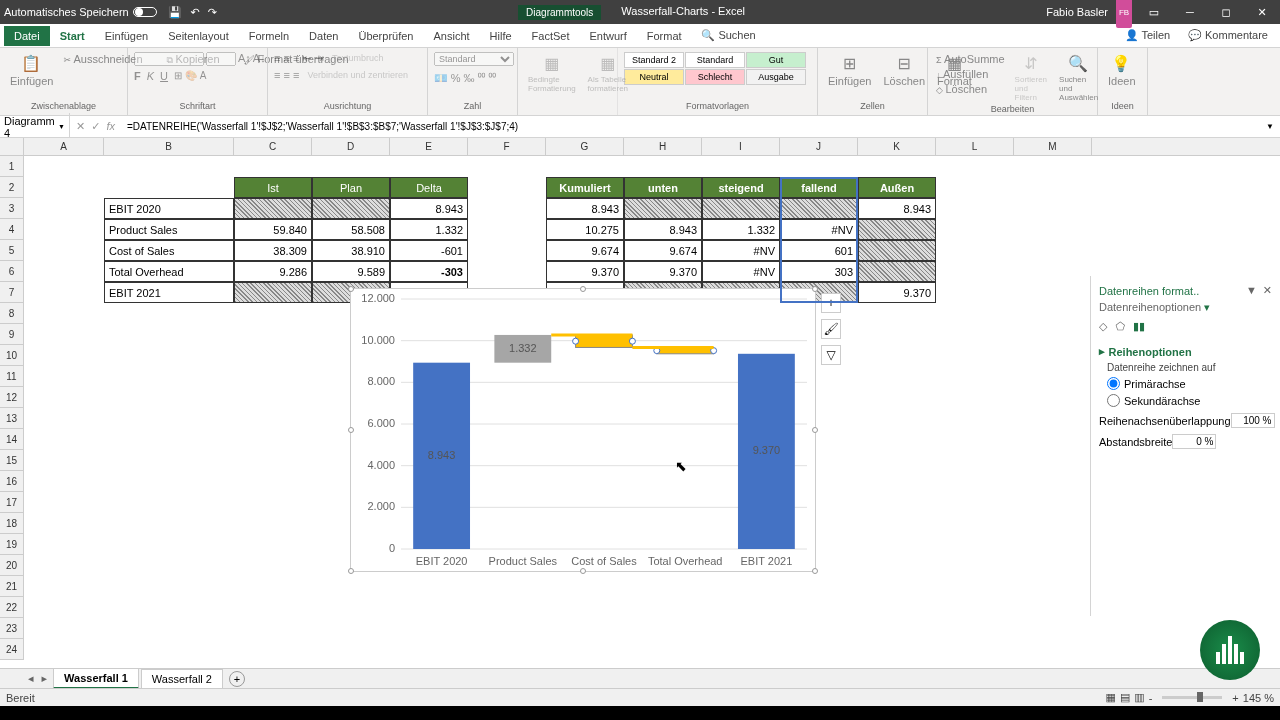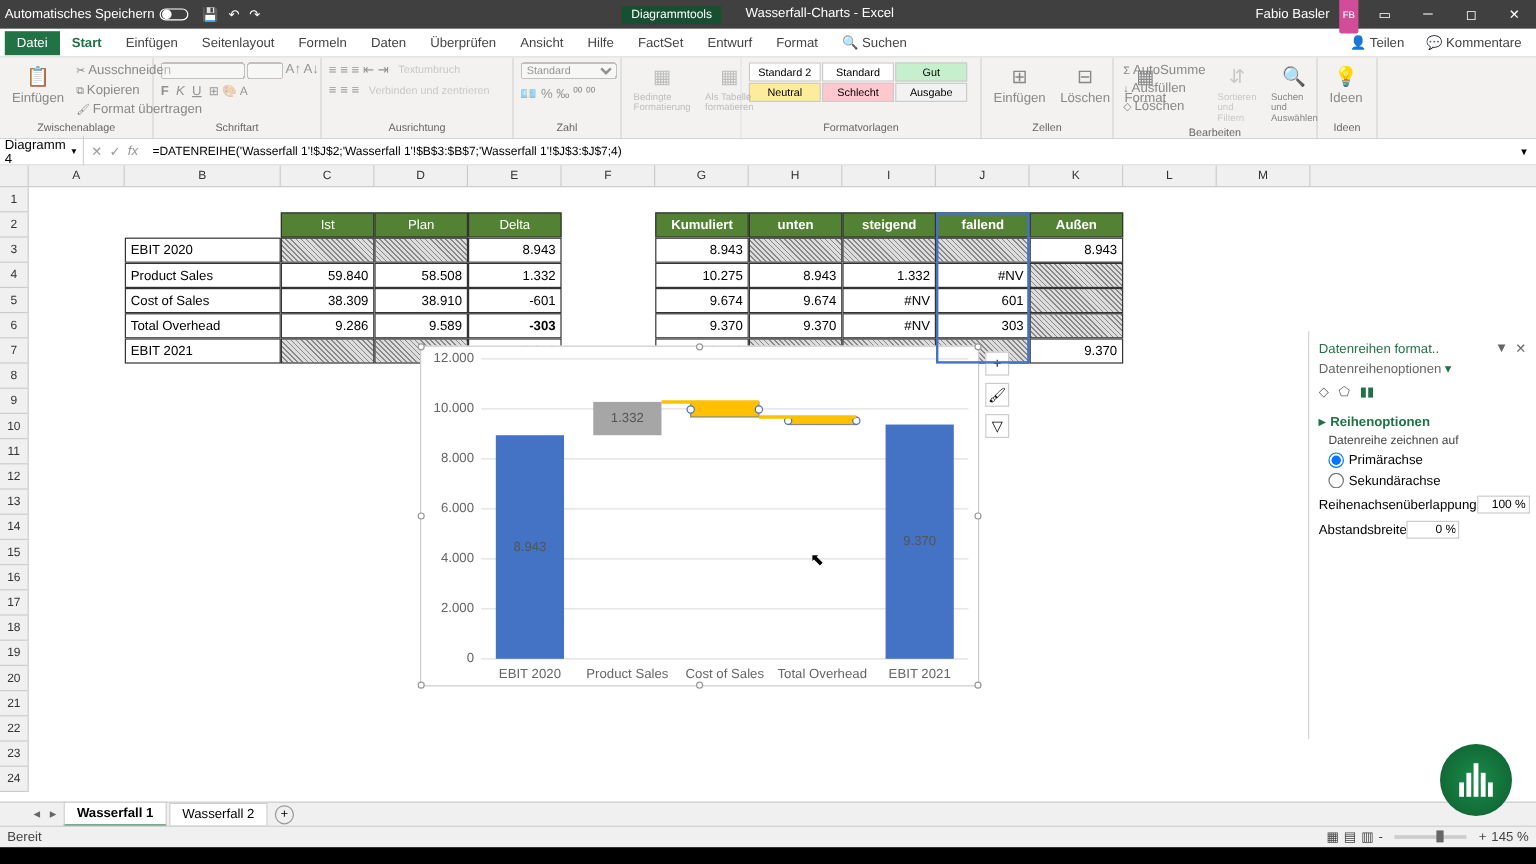--- a/index.html
+++ b/index.html
@@ -120,21 +120,21 @@
   </div>
 </div>
 
 <div class="ribbon">
   <div class="ribbon-group" style="width:128px">
     <div class="content">
       <div class="ribbon-btn">
           <span class="icon">📋</span>
           <span>Einfügen</span>
         </div>
-      <div style="display:flex;flex-direction:column;gap:2px">
+      <div style="display:flex;gap:20px">
         <div class="ribbon-mini">✂ <span>Ausschneiden</span></div>
         <div class="ribbon-mini">⧉ <span>Kopieren</span></div>
         <div class="ribbon-mini">🖌 <span>Format übertragen</span></div>
       </div>
     </div>
     <div class="label">Zwischenablage</div>
   </div>
   <div class="ribbon-group" style="width:140px">
     <div class="content" style="flex-direction:column;gap:4px;width:100%;opacity:0.4">
       <div style="display:flex;gap:2px">

